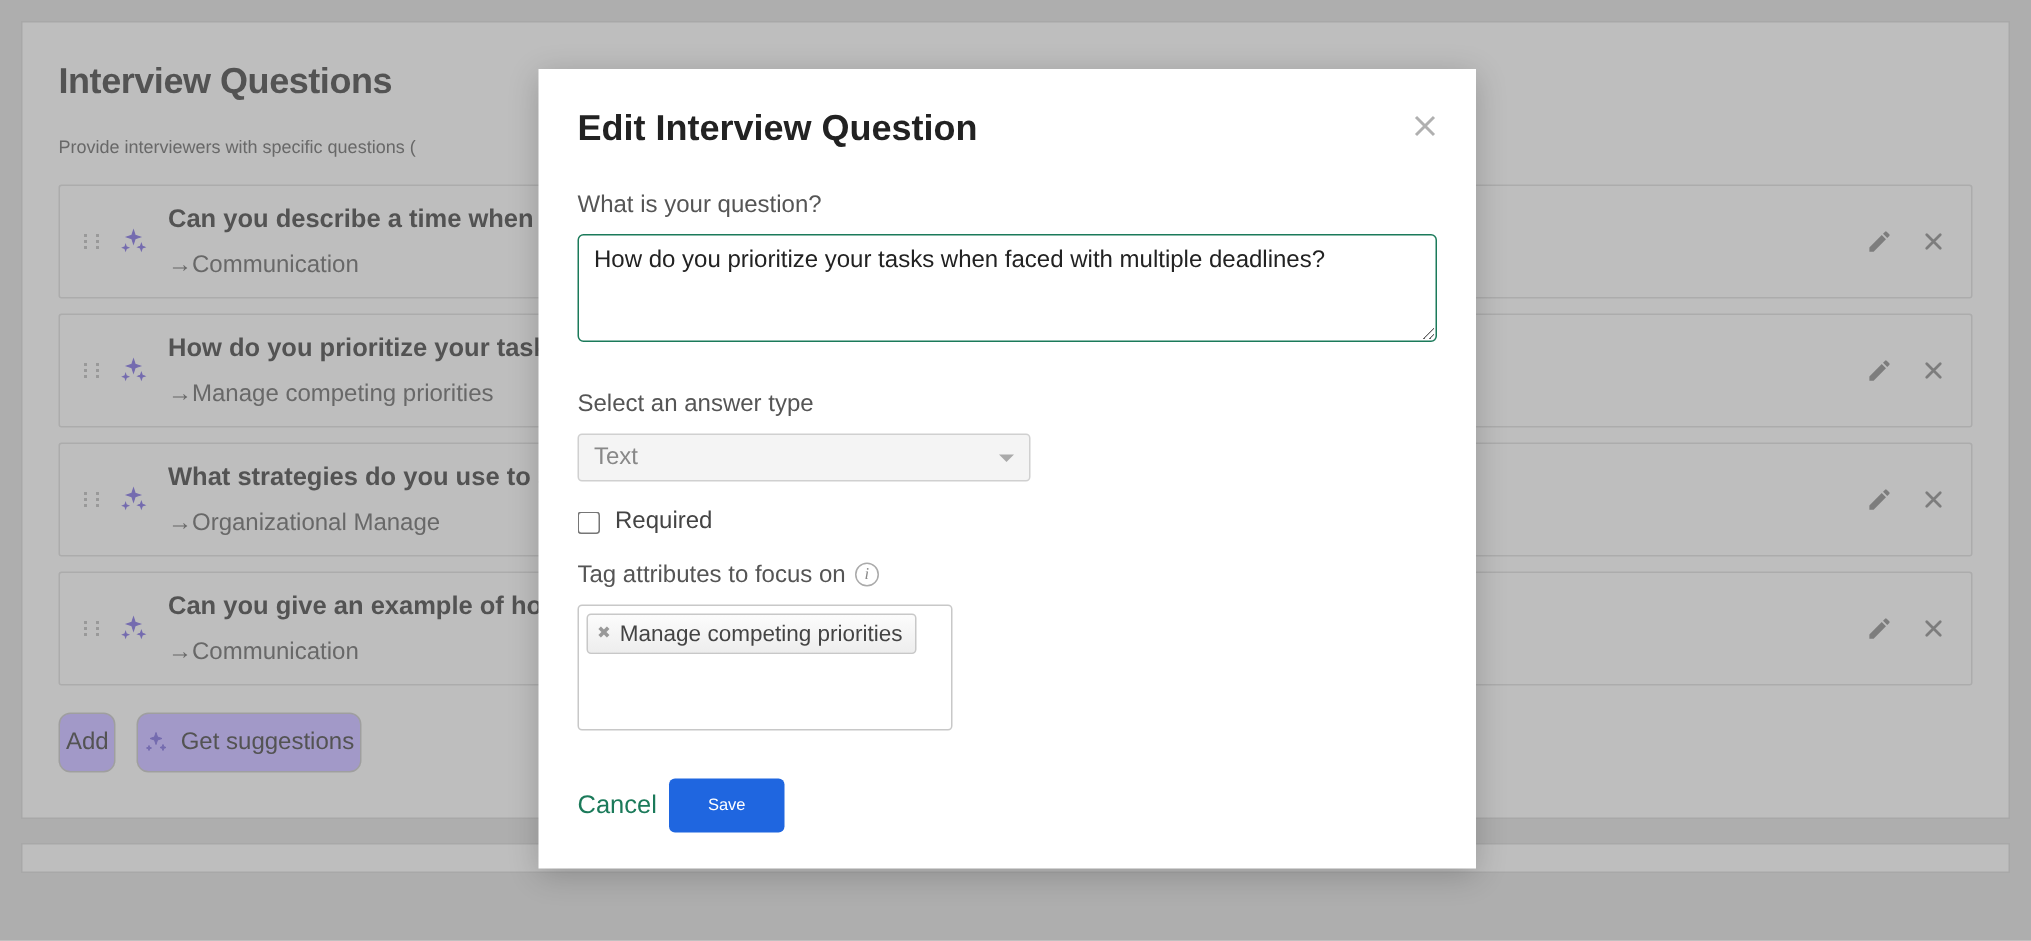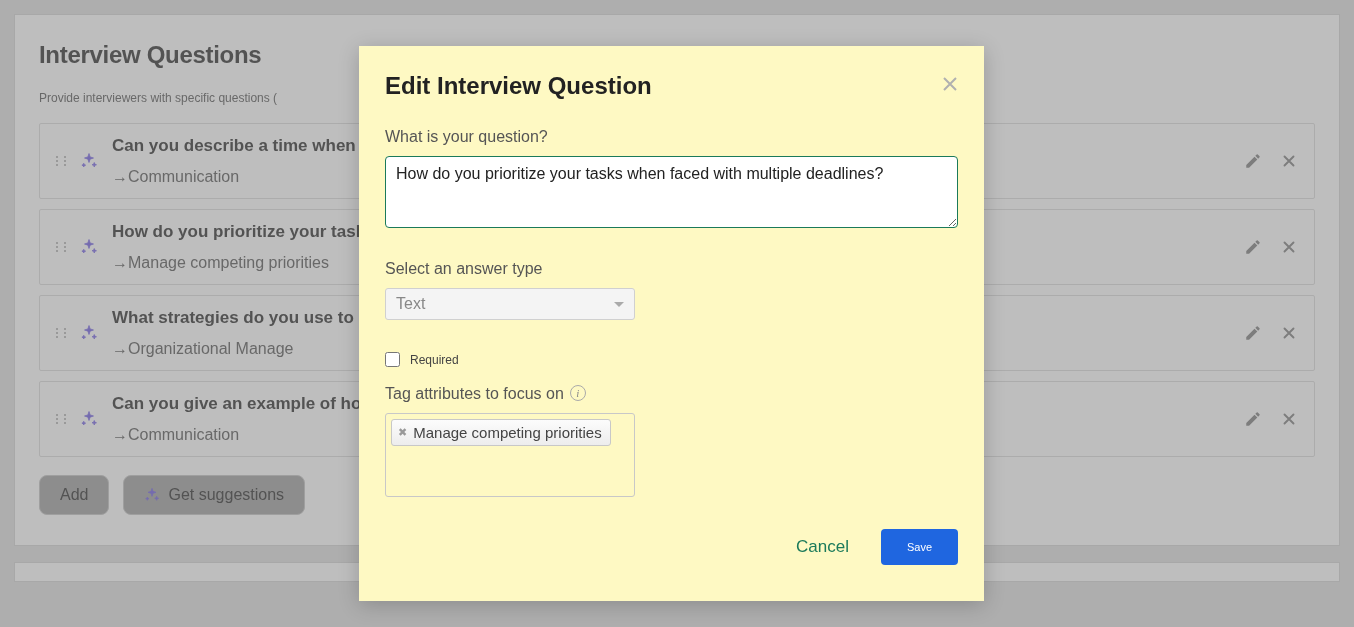--- a/index.html
+++ b/index.html
@@ -96,23 +96,23 @@
     fill: #8a8a8a;
     cursor: pointer;
   }
   .buttons-row {
     display: flex;
     gap: 14px;
     margin-top: 18px;
   }
   .btn {
     border: 1px solid #bfbfbf;
-    background: #a3a3a3;
+    background: #c4b5fd;
     border-radius: 8px;
-    padding: 10px 20px;
+    padding: 10px 4px;
     font-size: 16px;
     color: #4a4a4a;
     cursor: pointer;
     display: inline-flex;
     align-items: center;
     gap: 8px;
   }
   .btn .sparkle-icon { width: 16px; height: 16px; }
   .section-blank {
     background: #eeeeee;
@@ -124,23 +124,23 @@
   .overlay {
     position: absolute;
     inset: 0;
     background: rgba(100,100,100,0.35);
   }
   .modal {
     position: absolute;
     left: 359px;
     top: 46px;
     width: 625px;
-    background: #fef9c3;
+    background: #ffffff;
     box-shadow: 0 4px 20px rgba(0,0,0,0.2);
-    padding: 26px 26px 36px 26px;
+    padding: 26px 26px 24px 26px;
   }
   .modal-header {
     display: flex;
     justify-content: space-between;
     align-items: flex-start;
     margin-bottom: 28px;
   }
   .modal-title {
     font-size: 24px;
     font-weight: 700;
@@ -165,50 +165,50 @@
     border-radius: 4px;
     padding: 8px 10px;
     font-family: inherit;
     font-size: 16px;
     resize: both;
     outline: none;
     margin-bottom: 28px;
     color:#222;
   }
   .select-box {
-    width: 250px;
+    width: 302px;
     border: 1px solid #d0d0d0;
     background: #f4f4f4;
     border-radius: 3px;
     padding: 6px 10px;
     display: flex;
     justify-content: space-between;
     align-items: center;
     color: #888;
     font-size: 16px;
-    margin-bottom: 32px;
+    margin-bottom: 18px;
     margin-top: 8px;
   }
   .select-caret {
     width: 0; height: 0;
     border-left: 5px solid transparent;
     border-right: 5px solid transparent;
     border-top: 5px solid #aaa;
   }
   .checkbox-row {
     display: flex;
     align-items: center;
     gap: 10px;
     margin-bottom: 18px;
   }
   .checkbox-row input {
     width: 15px; height: 15px;
   }
   .checkbox-row label {
-    font-size: 12px;
+    font-size: 16px;
     color: #444;
   }
   .tag-label-row {
     display: flex;
     align-items: flex-start;
     gap: 6px;
     margin-bottom: 10px;
   }
   .info-icon {
     width: 16px; height: 16px;
@@ -245,22 +245,21 @@
   .tag-chip .tag-text { line-height: 1.15; }
   .tag-remove {
     color: #999;
     font-size: 11px;
     cursor: pointer;
     line-height: 1;
     margin-top: 3px;
   }
   .modal-footer {
     display: flex;
-    justify-content: flex-end;
-    gap: 32px;
+    gap: 8px;
     align-items: center;
   }
   .cancel-btn {
     background: none;
     border: none;
     color: #1b7a5a;
     font-size: 17px;
     cursor: pointer;
   }
   .save-btn {

